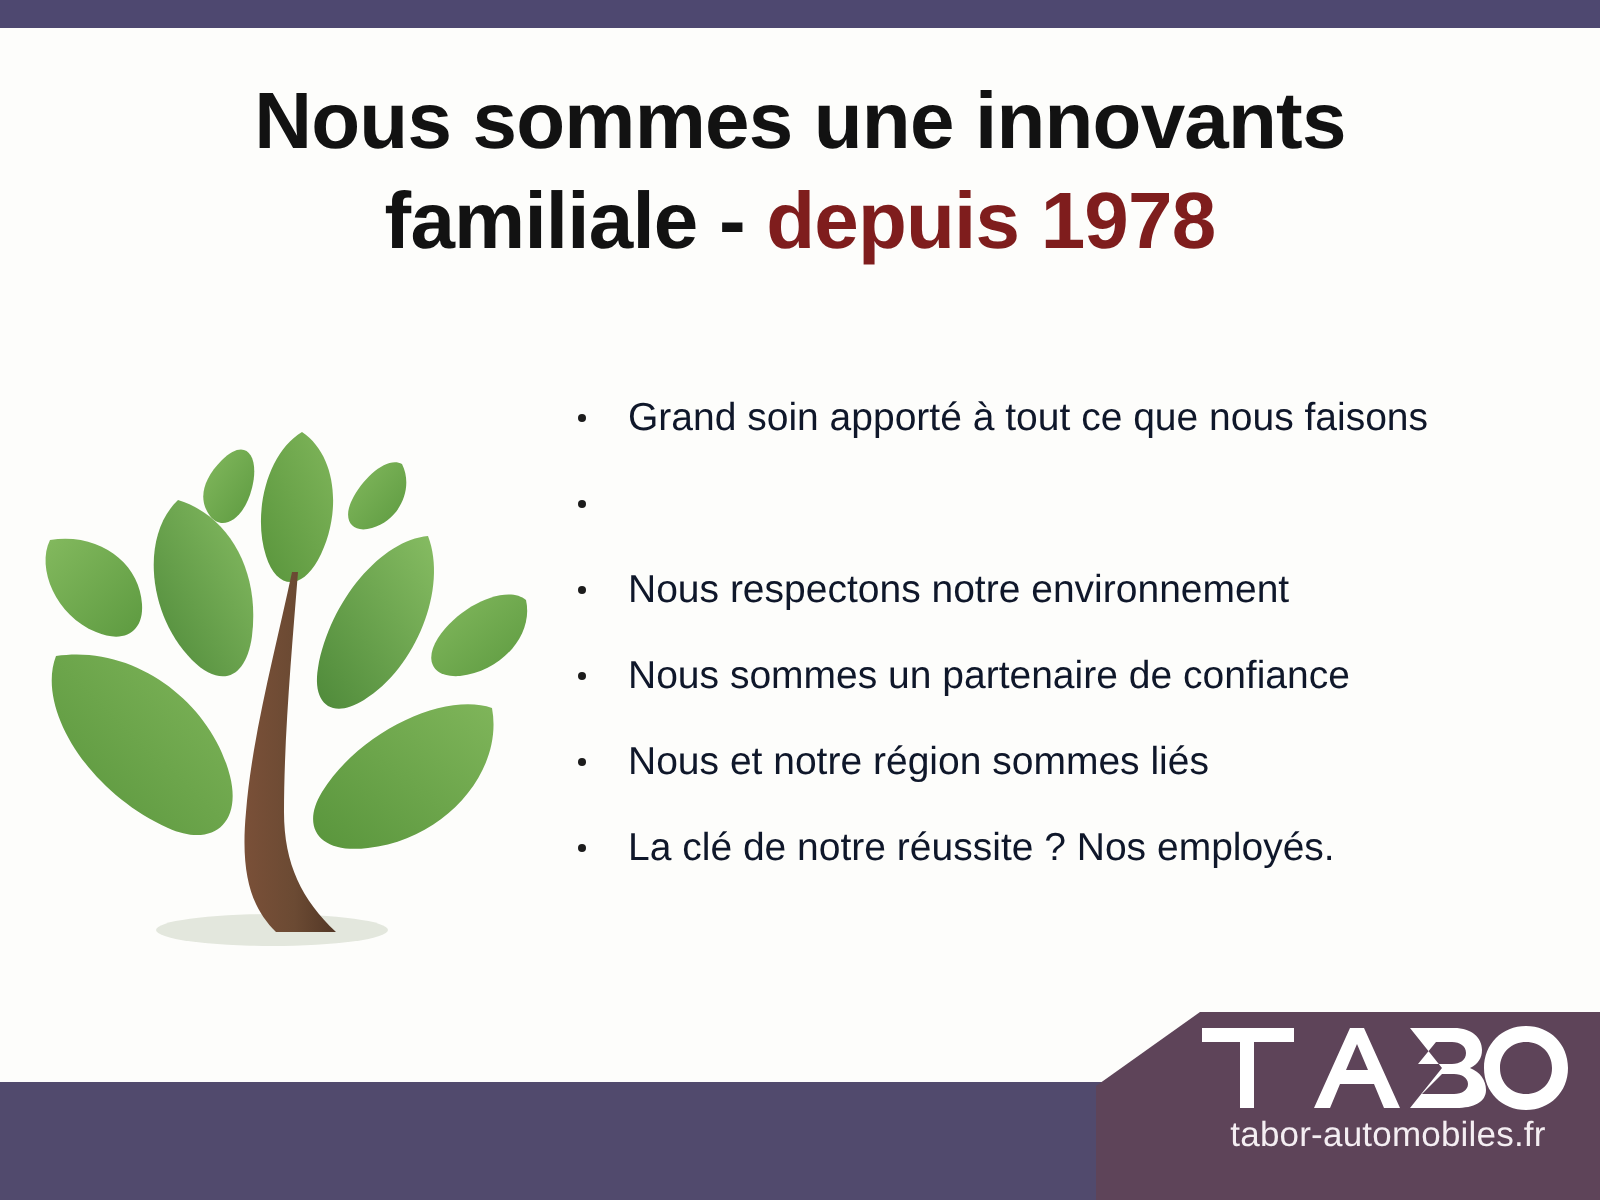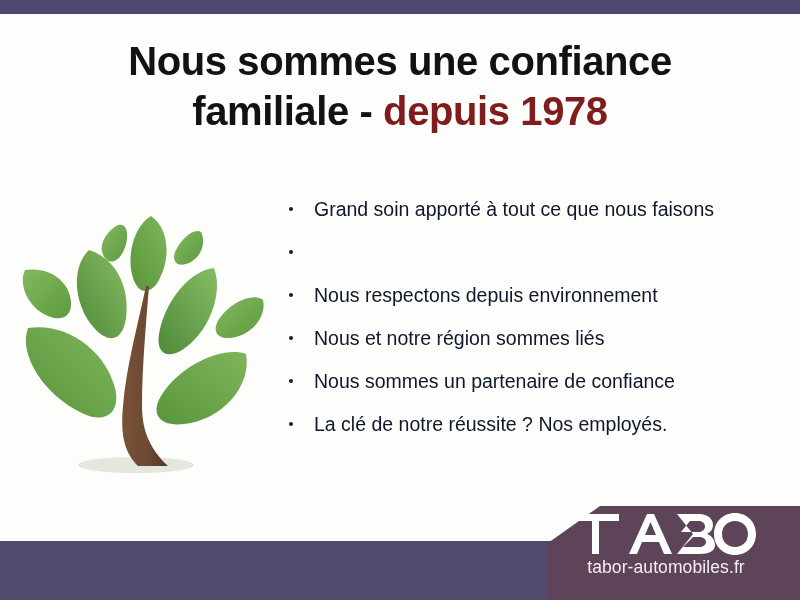--- a/index.html
+++ b/index.html
@@ -43,21 +43,21 @@
     left: 548px;
     top: 506px;
     width: 252px;
     height: 94px;
     background: #5e4459;
     clip-path: polygon(52px 0%, 100% 0%, 100% 100%, 0% 100%, 0% 37px);
   }
 
   #logo-wrap {
     position: absolute;
-    left: 568px;
+    left: 596px;
     top: 512px;
     width: 196px;
     height: 76px;
     display: flex;
     flex-direction: column;
     align-items: center;
     justify-content: flex-start;
   }
   #logo-mark {
     display: block;
@@ -179,30 +179,30 @@
 
       <path d="M10 146 C50 140 88 170 97 206 C103 230 88 242 66 232 C26 214 0 172 10 146 Z" fill="url(#lg2)"></path>
 
       <path d="M228 172 C234 204 204 238 166 242 C142 245 132 232 143 214 C163 182 206 164 228 172 Z" fill="url(#lg2)"></path>
     </g>
 
     <path d="M128 104 C120 142 108 186 105 224 C102 256 108 272 120 284 L150 284 C133 268 124 250 124 224 C124 186 128 142 131 104 Z" fill="url(#tg)"></path>
   </svg>
 
   <div id="headline">
-    <span>Nous sommes une confiance</span><br>
+    <span>Nous sommes une innovants</span><br>
     <span>familiale -  </span><span class="accent">depuis 1978</span>
   </div>
 
   <ul id="bullet-list">
     <li><span class="dot"></span><span>Grand soin apporté à tout ce que nous faisons</span></li>
     <li><span class="dot"></span></li>
-    <li><span class="dot"></span><span>Nous respectons depuis environnement</span></li>
+    <li><span class="dot"></span><span>Nous respectons notre environnement</span></li>
+    <li><span class="dot"></span><span>Nous sommes un partenaire de confiance</span></li>
     <li><span class="dot"></span><span>Nous et notre région sommes liés</span></li>
-    <li><span class="dot"></span><span>Nous sommes un partenaire de confiance</span></li>
     <li><span class="dot"></span><span>La clé de notre réussite ? Nos employés.</span></li>
   </ul>
 
   <div id="logo-plate-shape"></div>
 
   <div id="logo-wrap">
     <svg id="logo-mark" viewBox="0 0 186 44" aria-hidden="true">
 
       <path d="M0 2 H46 V9 H26 V42 H19 V9 H0 Z" fill="#ffffff"></path>
 

